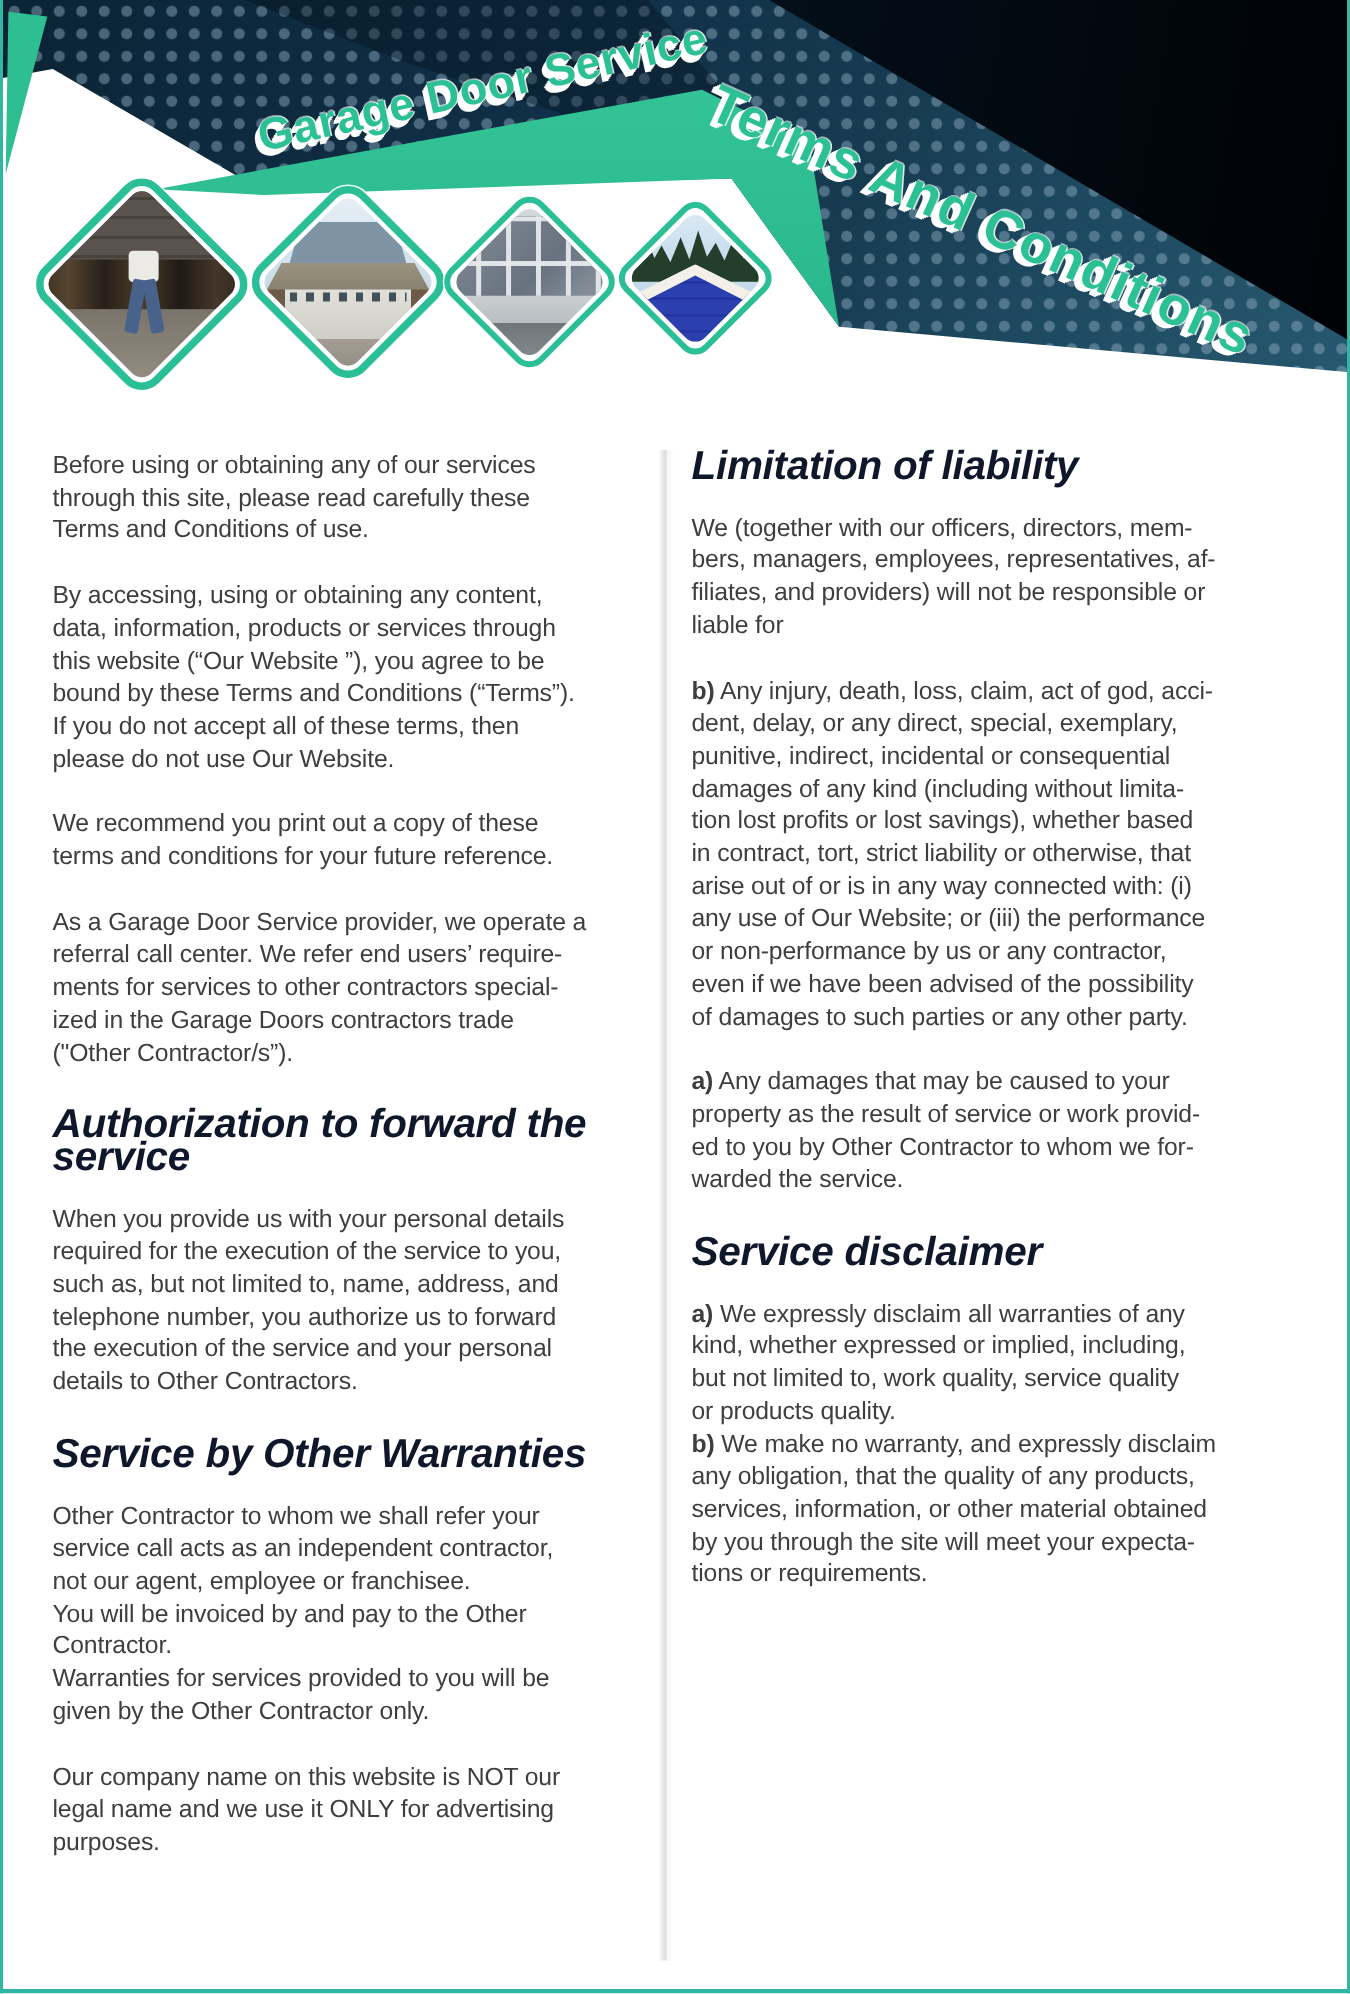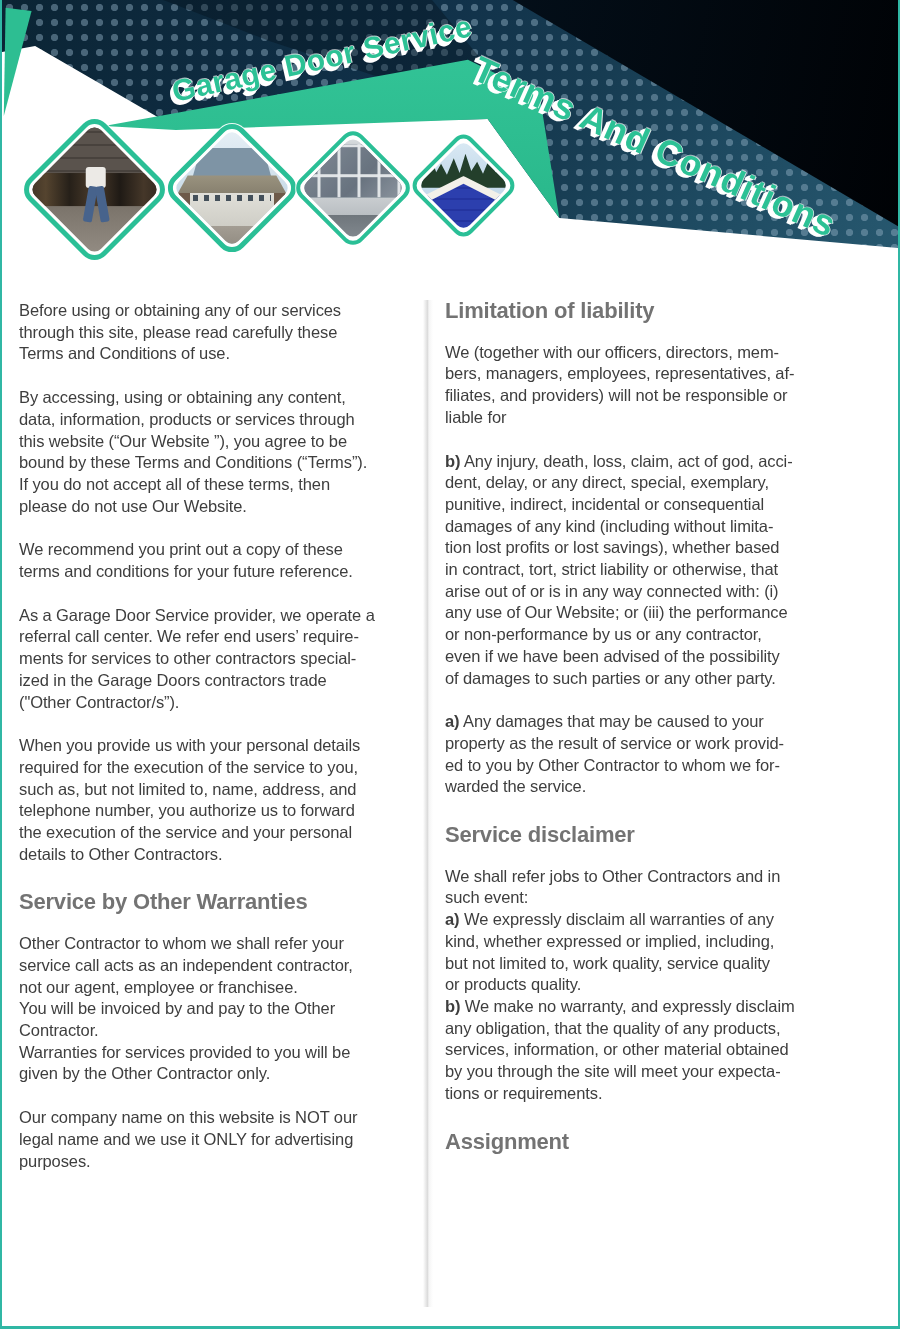--- a/index.html
+++ b/index.html
@@ -81,29 +81,29 @@
     background:
       repeating-linear-gradient(90deg,rgba(230,233,235,.95) 0 3px,rgba(230,233,235,0) 3px 20px),
       repeating-linear-gradient(180deg,rgba(230,233,235,.95) 0 3px,rgba(0,0,30,.12) 3px 30px),
       linear-gradient(135deg,#97a2ab,#76828c 60%,#a3adb4);}
   .ph4{background:linear-gradient(180deg,#dcebf5,#c3d9ea 45%,#cfe2ef);}
   .t-trees{top:14%;height:38%;left:0;right:0;background:#233f2b;
     clip-path:polygon(0 100%,0 55%,6% 30%,11% 60%,16% 12%,22% 58%,27% 35%,33% 65%,40% 20%,46% 60%,52% 8%,58% 55%,64% 30%,70% 62%,77% 18%,83% 58%,90% 40%,96% 65%,100% 50%,100% 100%);}
   .t-blue{top:42%;height:58%;left:0;right:0;background:repeating-linear-gradient(180deg,#2c3fae 0 9px,#2434a0 9px 11px);clip-path:polygon(50% 0,100% 42%,100% 100%,0 100%,0 42%);}
   .t-gable{top:40%;height:60%;left:0;right:0;background:#f3f0e9;clip-path:polygon(50% 0,103% 44%,103% 58%,50% 13%,-3% 58%,-3% 44%);}
   
-  .main{display:flex; align-items:stretch; height:1067px; box-sizing:border-box; padding:40px 42px 14px 17px;}
+  .main{display:flex; align-items:stretch; height:1067px; box-sizing:border-box; padding:40px 42px 14px 33px;}
   .col{color:#3e3e3e; font-size:16.5px; line-height:21.7px; letter-spacing:-0.1px;}
   .col-left{flex:none; width:404px;}
   .col-right{flex:1; min-width:0;}
   .vdivider{flex:none; width:10px; margin:0 12px 6px 0;
     background:linear-gradient(90deg,rgba(0,0,0,0) 0%,rgba(60,60,60,.18) 45%,rgba(60,60,60,.05) 60%,rgba(0,0,0,0) 100%);}
   .col p{margin:0 0 22px; white-space:pre-line;}
   .col p.tight{margin-bottom:0;}
-  .col h2{margin:26px 0 20px; font-size:22px; letter-spacing:-0.2px; color:#737373; font-weight:bold;}
+  .col h2{margin:26px 0 20px; font-size:27px; letter-spacing:-0.2px; color:#0f172a; font-weight:bold;font-style:italic;}
   .col-right section:first-child h2{margin-top:0;}
   .lead{font-weight:bold;}
 </style>
 </head>
 <body>
 
 <div class="page">
 
   <header class="hdr">
     <div class="hdr-layer dots"></div>
@@ -175,20 +175,21 @@
 
       <section>
         <p>As a Garage Door Service provider, we operate a
 referral call center. We refer end users’ require-
 ments for services to other contractors special-
 ized in the Garage Doors contractors trade
 ("Other Contractor/s”).</p>
       </section>
 
       <section>
+        <h2>Authorization to forward the service</h2>
         <p>When you provide us with your personal details
 required for the execution of the service to you,
 such as, but not limited to, name, address, and
 telephone number, you authorize us to forward
 the execution of the service and your personal
 details to Other Contractors.</p>
       </section>
 
       <section>
         <h2>Service by Other Warranties</h2>
@@ -226,32 +227,29 @@
 even if we have been advised of the possibility
 of damages to such parties or any other party.</span></p>
         <p><b class="lead">a)</b><span> Any damages that may be caused to your
 property as the result of service or work provid-
 ed to you by Other Contractor to whom we for-
 warded the service.</span></p>
       </section>
 
       <section>
         <h2>Service disclaimer</h2>
-        <p class="tight"><span>We shall refer jobs to Other Contractors and in
-such event:</span></p>
         <p class="tight"><b class="lead">a)</b><span> We expressly disclaim all warranties of any
 kind, whether expressed or implied, including,
 but not limited to, work quality, service quality
 or products quality.</span></p>
         <p><b class="lead">b)</b><span> We make no warranty, and expressly disclaim
 any obligation, that the quality of any products,
 services, information, or other material obtained
 by you through the site will meet your expecta-
 tions or requirements.</span></p>
       </section>
 
       <section>
-        <h2>Assignment</h2>
       </section>
     </div>
 
   </div>
 </div>
 
 </body></html>

